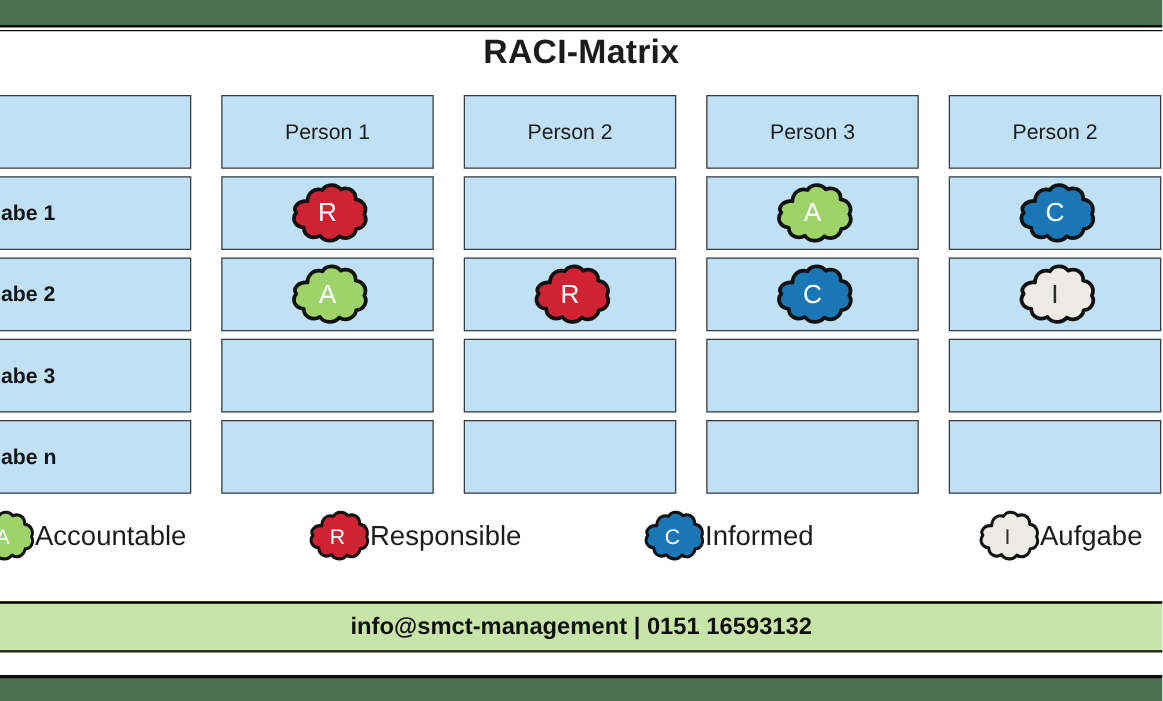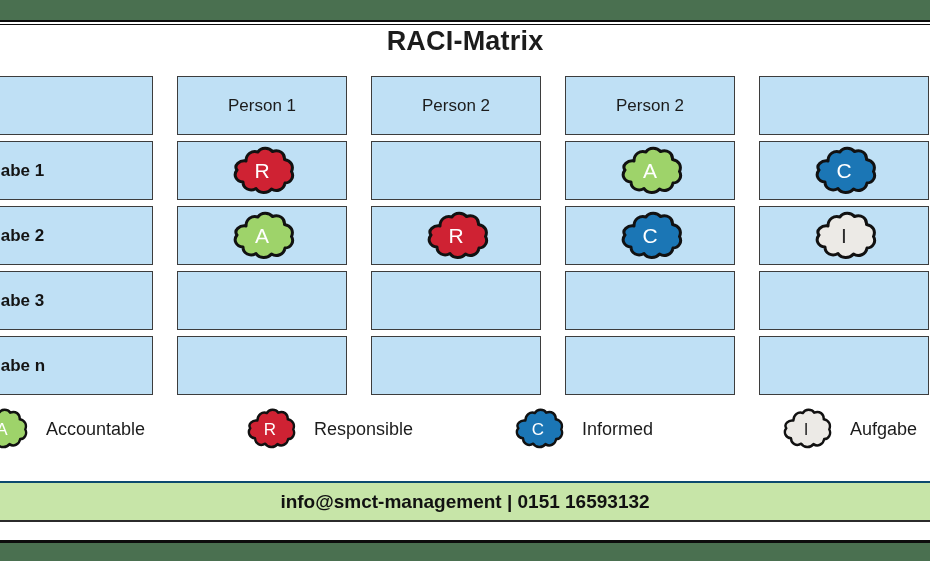--- a/index.html
+++ b/index.html
@@ -143,34 +143,33 @@
     flex: 0 0 268px;
   }
   .legend .cloud {
     width: 52px;
     height: 42px;
     flex: 0 0 52px;
   }
   .legend .cloud svg { width: 52px; height: 42px; }
   .legend .cloud .glyph { font-size: 17px; }
   .legend-label {
-    font-size: 18px;
+    font-size: 22px;
     color: #1c1c1c;
-    margin-left: 18px;
     white-space: nowrap;
   }
 
   
   .footer-band {
     position: absolute;
     left: 0; top: 481px;
     width: 930px;
     height: 41px;
     background: #c7e5a8;
-    border-top: 2px solid #0c4a6e;
+    border-top: 2px solid #000000;
     border-bottom: 2px solid #2b2b2b;
     box-sizing: border-box;
     display: flex;
     align-items: center;
     justify-content: center;
   }
   .footer-text {
     font-size: 19px;
     font-weight: bold;
     color: #111111;
@@ -185,20 +184,23 @@
 <div class="title">RACI-Matrix</div>
 
 <div class="matrix" id="matrix">
     <div class="row">
       <div class="cell label-col"></div>
       <div class="cell person-col">
         <span class="header-text">Person 1</span>
       </div>
       <div class="cell person-col">
         <span class="header-text">Person 2</span>
+      </div>
+      <div class="cell person-col">
+        <span class="header-text">Person 3</span>
       </div>
       <div class="cell person-col">
         <span class="header-text">Person 2</span>
       </div>
       <div class="cell person-col"></div>
     </div>
     <div class="row">
       <div class="cell label-col">
         <span class="row-label">Aufgabe 1</span>
       </div>

